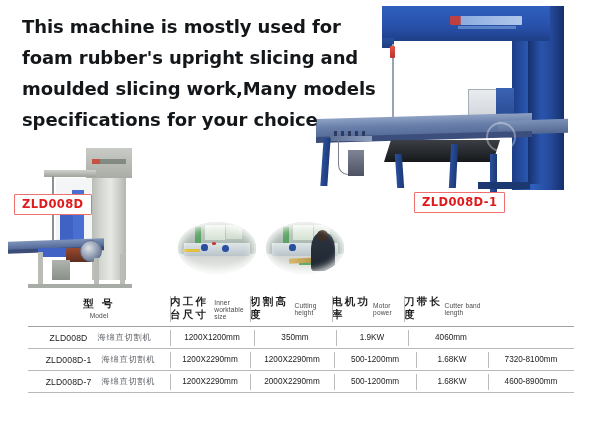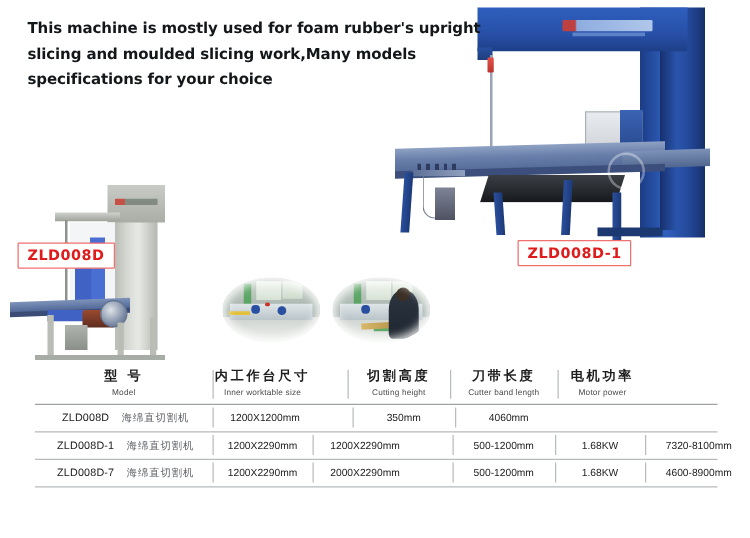--- a/index.html
+++ b/index.html
@@ -9,21 +9,21 @@
     font-family:"Liberation Sans", sans-serif;
     overflow:hidden;
     position:relative;
   }
   #page{position:relative;width:600px;height:430px;overflow:hidden;background:#fff;}
 
   
   .headline{
     position:absolute;left:22px;top:12px;width:372px;
     font-family:"DejaVu Sans", sans-serif;
-    font-size:12px;font-weight:700;line-height:1.72;
+    font-size:18px;font-weight:700;line-height:1.72;
     color:#14171a;letter-spacing:-0.1px;
     z-index:30;
   }
 
   
   .watermark{
     position:absolute;left:140px;top:176px;z-index:26;
     color:#c8cdd2;font-size:13.5px;font-weight:400;
     line-height:1.55;letter-spacing:.2px;
     font-family:"Liberation Sans", sans-serif;
@@ -164,38 +164,38 @@
         background:#3b2f26;border-radius:50%;}
   .ph-board{position:absolute;left:30%;top:70%;width:40%;height:9%;
         background:linear-gradient(90deg,#d8b86a,#b08f45);transform:rotate(-3deg);}
   .ph-greenmat{position:absolute;left:42%;top:74%;width:22%;height:9%;background:#3f9c4a;opacity:.8;}
   .oval-feather{position:absolute;inset:-1px;border-radius:50%;
         box-shadow:inset 0 0 7px 4px rgba(255,255,255,.85);}
 
   
   .spec-table{position:absolute;left:28px;top:292px;width:546px;z-index:30;}
   .spec-row{display:flex;align-items:stretch;}
-  .spec-cell{display:flex;flex-direction:column;align-items:center;justify-content:center;
+  .spec-cell{display:flex;flex-direction:row;align-items:center;justify-content:center;
              position:relative;box-sizing:border-box;}
   .thead .spec-cell{padding:3px 0 5px 0;}
   .th-cn{font-size:10.5px;font-weight:700;color:#1d1d1d;letter-spacing:2.2px;
          font-family:"DejaVu Sans", sans-serif;line-height:1.25;}
   .th-en{font-size:6.6px;color:#4a4a4a;letter-spacing:.15px;margin-top:2.5px;
          font-family:"Liberation Sans", sans-serif;}
   .thead .spec-cell + .spec-cell::before,
   .tbody-row .spec-cell + .spec-cell::before{
       content:"";position:absolute;left:0;top:12%;bottom:12%;width:1px;background:#b9bcbf;}
   .thead{border-bottom:1px solid #9ea2a6;}
   .tbody-row{border-bottom:1px solid #b7babd;height:21px;}
   .tbody-row .spec-cell{font-size:8.2px;color:#1c1c1c;
        font-family:"Liberation Sans", sans-serif;justify-content:center;}
   .c0{width:142px;flex:none;flex-direction:row;justify-content:flex-start;padding-left:3px;}
   .c1{width:80px;flex:none;}
   .c2{width:84px;flex:none;}
-  .c3{width:82px;flex:none;margin-left:28px;}
+  .c3{width:82px;flex:none;}
   .c4{width:72px;flex:none;}
   .c5{width:86px;flex:none;}
   .model-code{font-size:8.6px;color:#1c1c1c;letter-spacing:.15px;
       font-family:"Liberation Sans", sans-serif;}
   .model-cn{font-size:8.2px;color:#5c6066;margin-left:10px;letter-spacing:.8px;
       font-family:"DejaVu Sans", sans-serif;}
   .thead .c0{flex-direction:column;align-items:center;justify-content:center;padding-left:0;}
 </style>
 </head>
 <body>
@@ -300,37 +300,38 @@
         <span class="th-en">Model</span>
       </div>
       <div class="spec-cell c1">
         <span class="th-cn">内工作台尺寸</span>
         <span class="th-en">Inner worktable size</span>
       </div>
       <div class="spec-cell c3">
         <span class="th-cn">切割高度</span>
         <span class="th-en">Cutting height</span>
       </div>
+      <div class="spec-cell c4">
+        <span class="th-cn">电机功率</span>
+        <span class="th-en">Motor power</span>
+      </div>
       <div class="spec-cell c5">
         <span class="th-cn">刀带长度</span>
         <span class="th-en">Cutter band length</span>
-      </div>
-      <div class="spec-cell c4">
-        <span class="th-cn">电机功率</span>
-        <span class="th-en">Motor power</span>
       </div>
     </div>
 
     <div class="spec-row tbody-row">
       <div class="spec-cell c0">
         <span class="model-code">ZLD008D</span>
         <span class="model-cn">海绵直切割机</span>
       </div>
       <div class="spec-cell c2">1200X1200mm</div>
       <div class="spec-cell c3">350mm</div>
+      <div class="spec-cell c4">1.9KW</div>
       <div class="spec-cell c5">4060mm</div>
     </div>
 
     <div class="spec-row tbody-row">
       <div class="spec-cell c0">
         <span class="model-code">ZLD008D-1</span>
         <span class="model-cn">海绵直切割机</span>
       </div>
       <div class="spec-cell c1">1200X2290mm</div>
       <div class="spec-cell c2">1200X2290mm</div>

